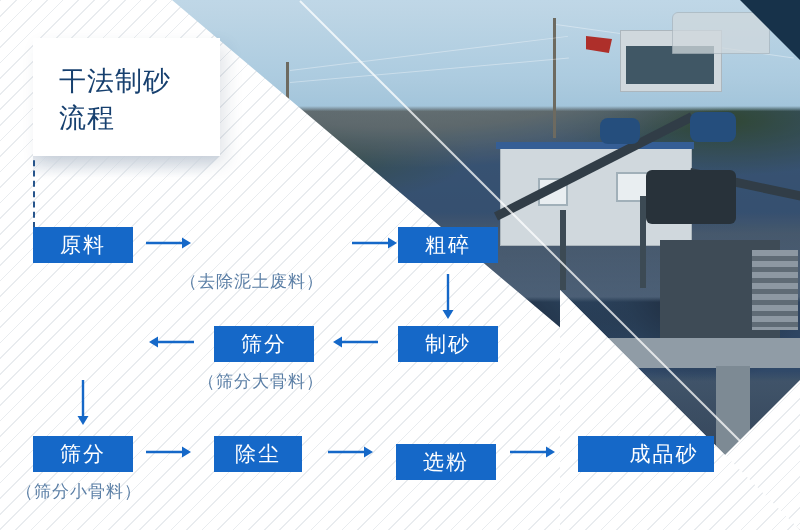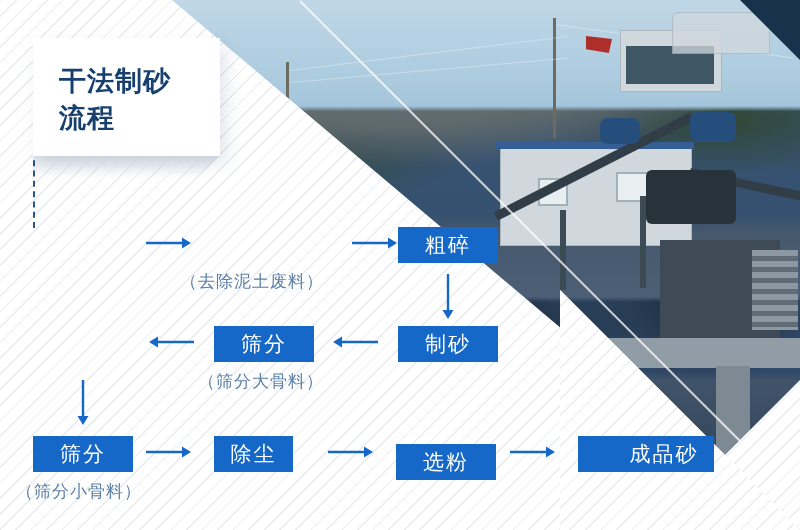--- a/index.html
+++ b/index.html
@@ -75,21 +75,21 @@
   }
 
   
   .title-card{
     position:absolute;left:33px;top:38px;width:187px;height:118px;z-index:5;
     background:#ffffff;
     box-shadow:6px 8px 16px rgba(40,60,90,.13);
   }
   .title-card .tl{
     position:absolute;left:26px;top:24px;
-    color:#17406f;font-weight:bold;font-size:27px;line-height:37px;letter-spacing:1px;
+    color:#17406f;font-weight:normal;font-size:27px;line-height:37px;letter-spacing:1px;
     font-family:"DejaVu Sans","Liberation Sans",sans-serif;
   }
   .card-tail{
     position:absolute;left:33px;top:156px;width:187px;height:22px;z-index:4;
     background:linear-gradient(180deg,rgba(222,228,235,.95),rgba(245,247,250,0));
     clip-path:polygon(0 0, 100% 0, 88% 100%, 0 100%);
   }
   .dash-line{
     position:absolute;left:33px;top:150px;width:0;height:78px;z-index:4;
     border-left:2px dashed #27558c;
@@ -170,20 +170,21 @@
   <div class="dash-line"></div>
   <div class="title-card">
     <div class="tl">
       <div>干法制砂</div>
       <div>流程</div>
     </div>
   </div>
 
   <div class="flow">
 
+    <div class="node" style="left:33px;top:227px;width:100px;">原料</div>
     <div class="arrow-h" style="left:146px;top:236px;width:46px;">
       <svg width="46" height="14" viewBox="0 0 46 14">
           <path d="M0 7 H36" stroke="#1568c8" stroke-width="2.4" fill="none"></path>
           <path d="M36 1.5 L45 7 L36 12.5 Z" fill="#1568c8"></path>
         </svg>
     </div>
     <div class="arrow-h" style="left:352px;top:236px;width:46px;">
       <svg width="46" height="14" viewBox="0 0 46 14">
           <path d="M0 7 H36" stroke="#1568c8" stroke-width="2.4" fill="none"></path>
           <path d="M36 1.5 L45 7 L36 12.5 Z" fill="#1568c8"></path>
@@ -222,21 +223,21 @@
         </svg>
     </div>
 
     <div class="node" style="left:33px;top:436px;width:100px;">筛分</div>
     <div class="arrow-h" style="left:146px;top:445px;width:46px;">
       <svg width="46" height="14" viewBox="0 0 46 14">
           <path d="M0 7 H36" stroke="#1568c8" stroke-width="2.4" fill="none"></path>
           <path d="M36 1.5 L45 7 L36 12.5 Z" fill="#1568c8"></path>
         </svg>
     </div>
-    <div class="node" style="left:214px;top:436px;width:79px;">除尘</div>
+    <div class="node" style="left:214px;top:436px;width:88px;">除尘</div>
     <div class="arrow-h" style="left:328px;top:445px;width:46px;">
       <svg width="46" height="14" viewBox="0 0 46 14">
           <path d="M0 7 H36" stroke="#1568c8" stroke-width="2.4" fill="none"></path>
           <path d="M36 1.5 L45 7 L36 12.5 Z" fill="#1568c8"></path>
         </svg>
     </div>
     <div class="node" style="left:396px;top:444px;width:100px;">选粉</div>
     <div class="arrow-h" style="left:510px;top:445px;width:46px;">
       <svg width="46" height="14" viewBox="0 0 46 14">
           <path d="M0 7 H36" stroke="#1568c8" stroke-width="2.4" fill="none"></path>

